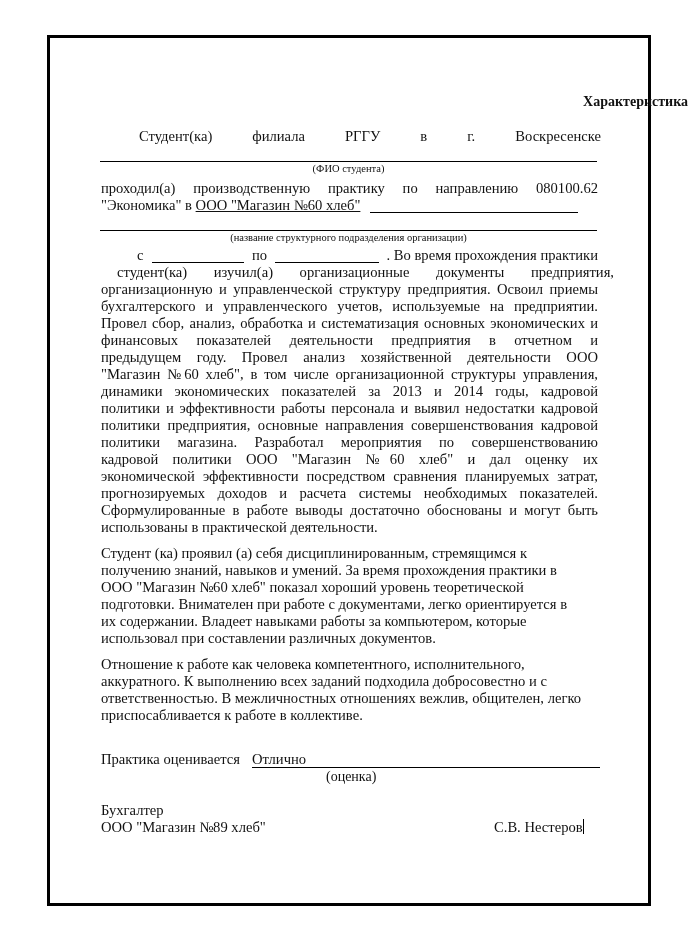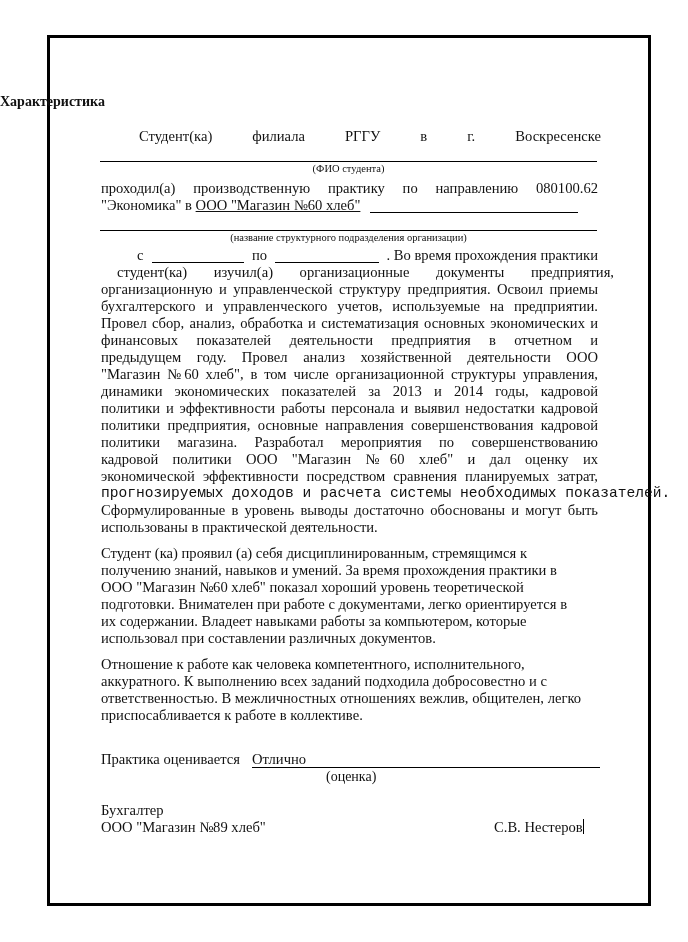--- a/index.html
+++ b/index.html
@@ -1,21 +1,21 @@
 <!DOCTYPE html>
 <html><head>
 <meta charset="utf-8">
 <style>
   html, body { margin: 0; padding: 0; background: #ffffff; }
   body { width: 688px; height: 942px; position: relative; overflow: hidden;
          font-family: "Liberation Serif", "DejaVu Serif", serif; color: #111; }
   .frame { position: absolute; left: 47px; top: 35px; width: 598px; height: 865px;
            border: 3px solid #000; box-sizing: content-box; }
   .abs { position: absolute; white-space: nowrap; }
-  .title { left: 0; width: 688px; top: 94px; text-align: left; font-weight: bold; font-size: 14px; }
+  .title { left: 0; width: 688px; top: 94px; text-align: right; font-weight: bold; font-size: 14px; }
   .line { position: absolute; height: 0; border-top: 1px solid #000; }
   .caption { font-size: 10.5px; text-align: center; }
   .body-text { font-size: 14.6px; line-height: 17.2px; }
   .just { position: absolute; left: 101px; width: 497px; text-align: justify; text-align-last: justify; white-space: nowrap; }
   .left { position: absolute; left: 101px; white-space: nowrap; }
   .underline { text-decoration: underline; }
   .cursor { display: inline-block; width: 1px; height: 15px; background: #000; vertical-align: -2px; }
 </style>
 </head>
 <body>
@@ -59,22 +59,22 @@
   <div class="just body-text" style="top:315px;">Провел сбор, анализ, обработка и систематизация основных экономических и</div>
   <div class="just body-text" style="top:332px;">финансовых показателей деятельности предприятия в отчетном и</div>
   <div class="just body-text" style="top:349px;">предыдущем году. Провел анализ хозяйственной деятельности ООО</div>
   <div class="just body-text" style="top:366px;">"Магазин №60 хлеб", в том числе организационной структуры управления,</div>
   <div class="just body-text" style="top:383px;">динамики экономических показателей за 2013 и 2014 годы, кадровой</div>
   <div class="just body-text" style="top:400px;">политики и эффективности работы персонала и выявил недостатки кадровой</div>
   <div class="just body-text" style="top:417px;">политики предприятия, основные направления совершенствования кадровой</div>
   <div class="just body-text" style="top:434px;">политики магазина. Разработал мероприятия по совершенствованию</div>
   <div class="just body-text" style="top:451px;">кадровой политики ООО "Магазин №60 хлеб" и дал оценку их</div>
   <div class="just body-text" style="top:468px;">экономической эффективности посредством сравнения планируемых затрат,</div>
-  <div class="just body-text" style="top:485px;font-family:Liberation Mono, monospace;">прогнозируемых доходов и расчета системы необходимых показателей.</div>
-  <div class="just body-text" style="top:502px;">Сформулированные в уровень выводы достаточно обоснованы и могут быть</div>
+  <div class="just body-text" style="top:485px;">прогнозируемых доходов и расчета системы необходимых показателей.</div>
+  <div class="just body-text" style="top:502px;">Сформулированные в работе выводы достаточно обоснованы и могут быть</div>
   <div class="left body-text" style="top:519px;">использованы в практической деятельности.</div>
 </div>
 
 <div>
   <div class="left body-text" style="top:545px;">Студент (ка) проявил (а) себя дисциплинированным, стремящимся к</div>
   <div class="left body-text" style="top:562px;">получению знаний, навыков и умений.  За время прохождения практики в</div>
   <div class="left body-text" style="top:579px;">ООО "Магазин №60 хлеб" показал хороший уровень теоретической</div>
   <div class="left body-text" style="top:596px;">подготовки. Внимателен при работе с документами, легко ориентируется в</div>
   <div class="left body-text" style="top:613px;">их содержании. Владеет навыками работы за компьютером, которые</div>
   <div class="left body-text" style="top:630px;">использовал  при составлении различных документов.</div>

